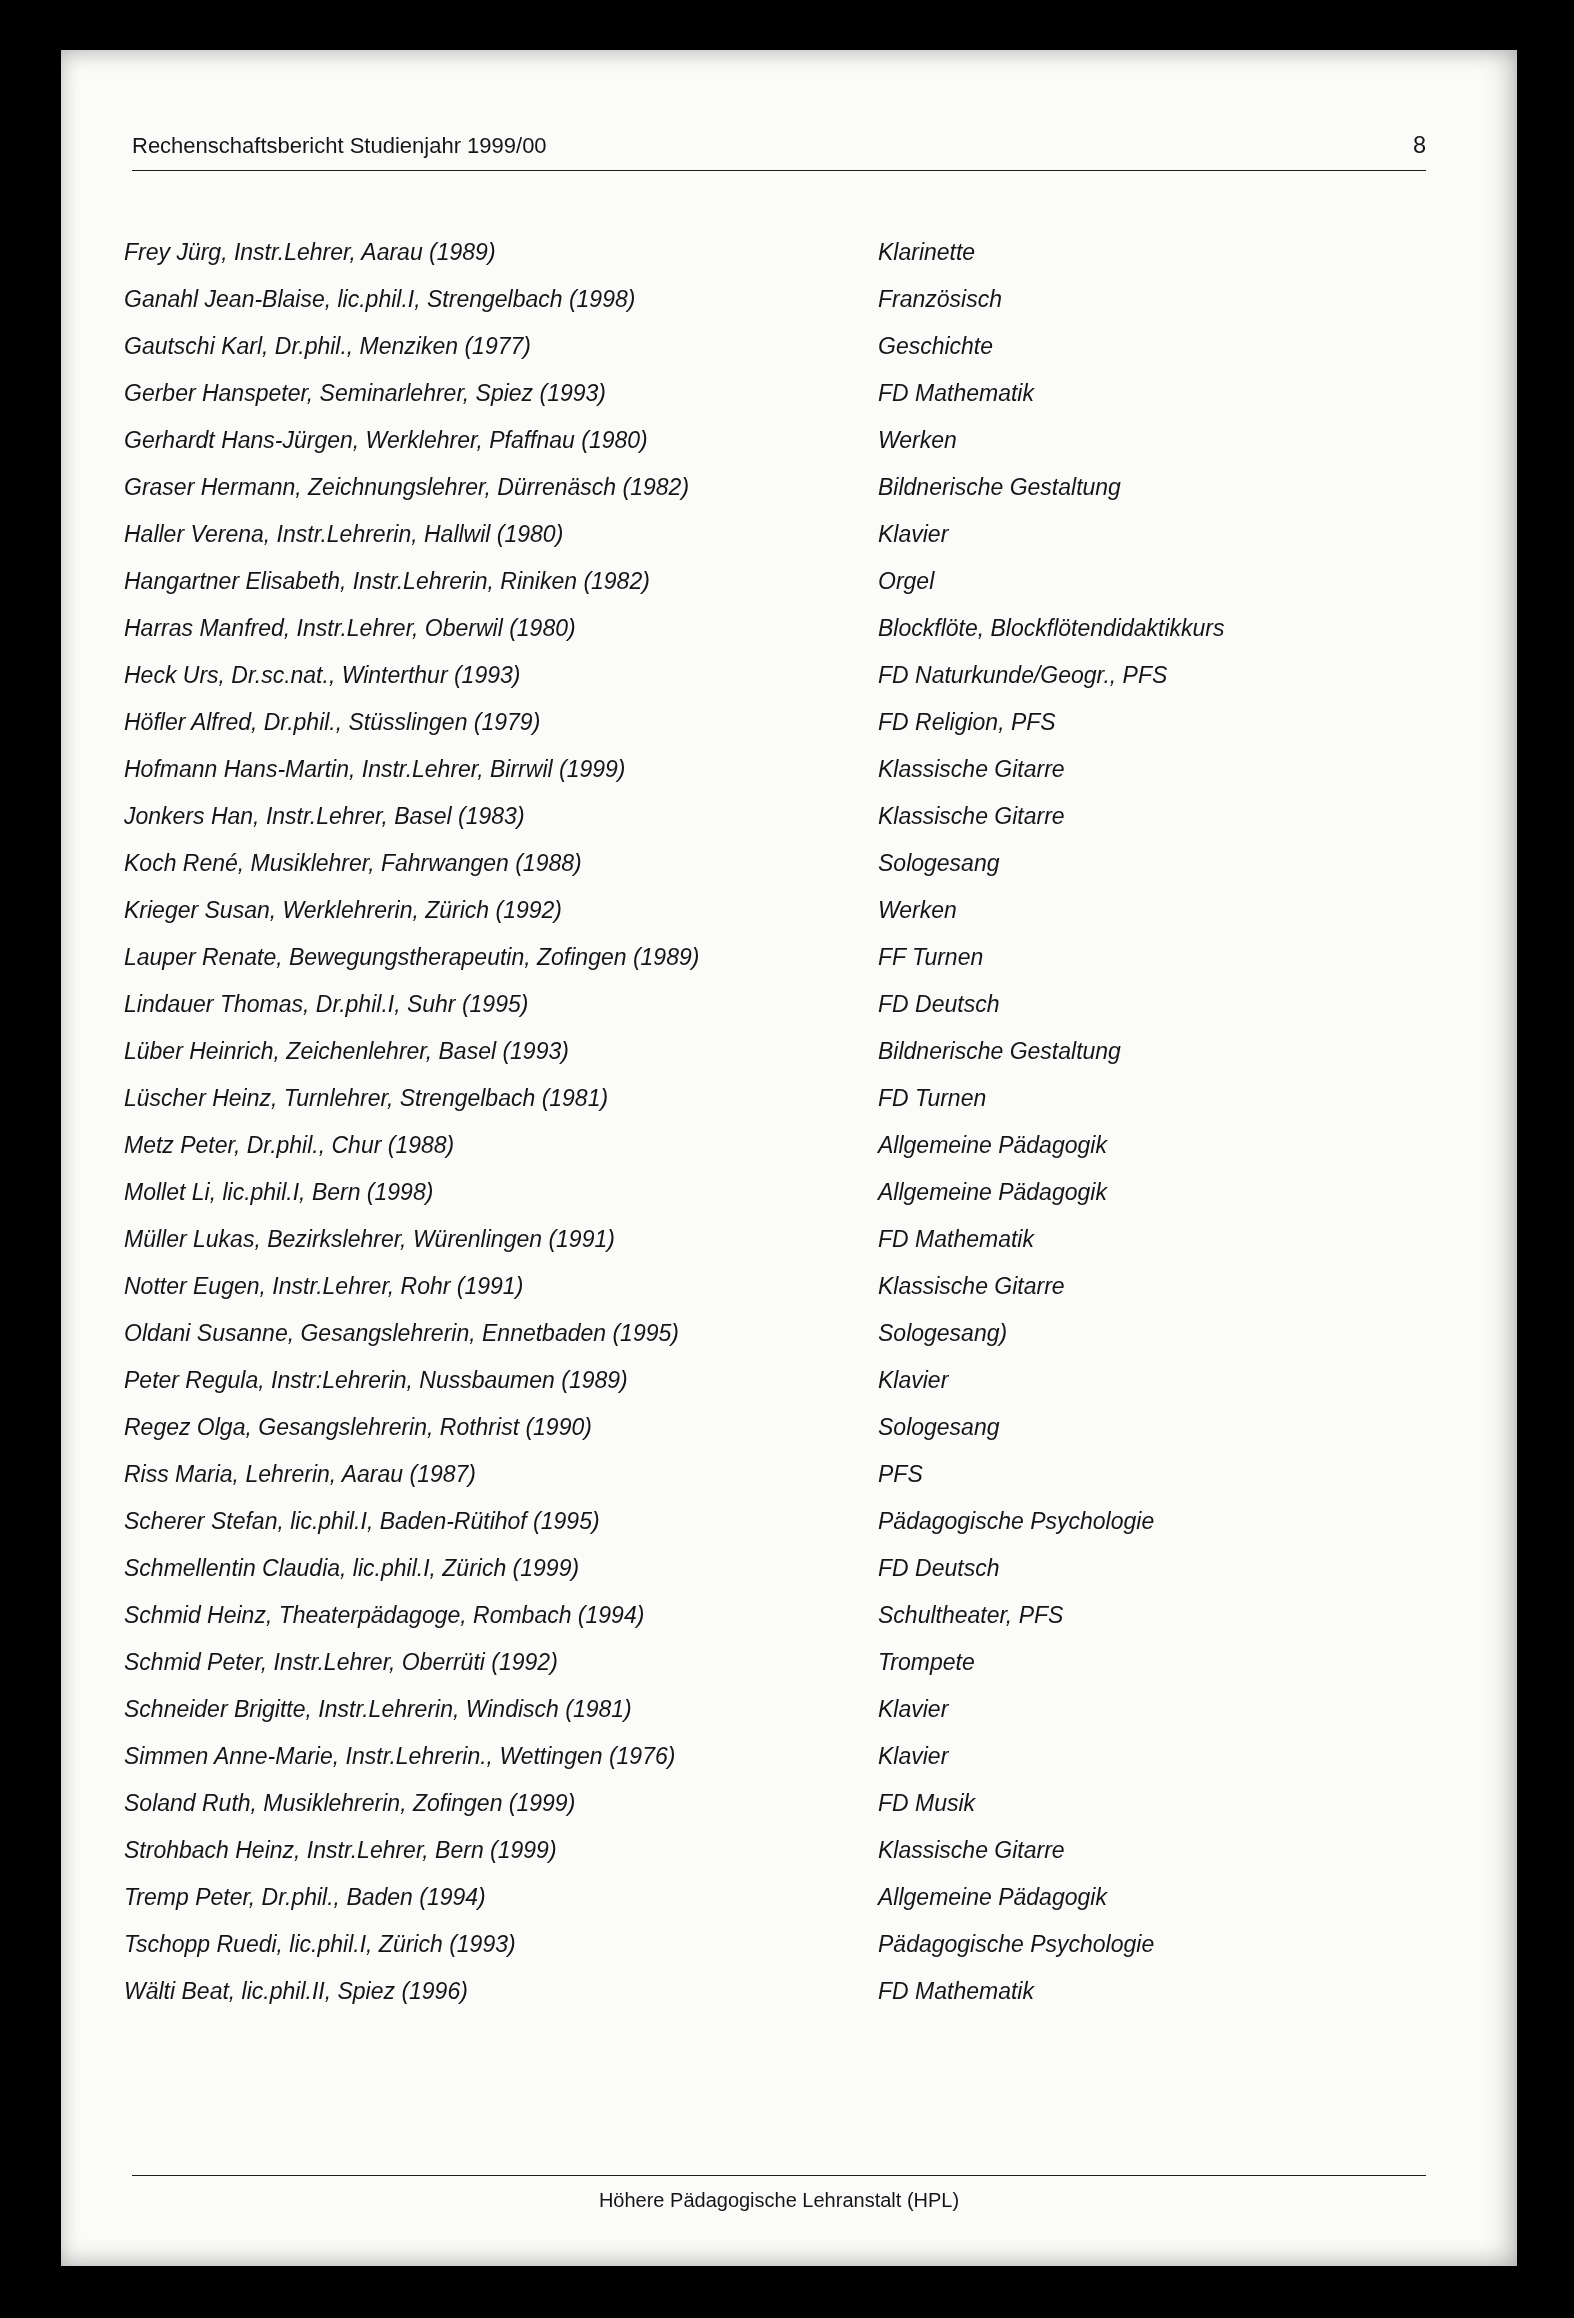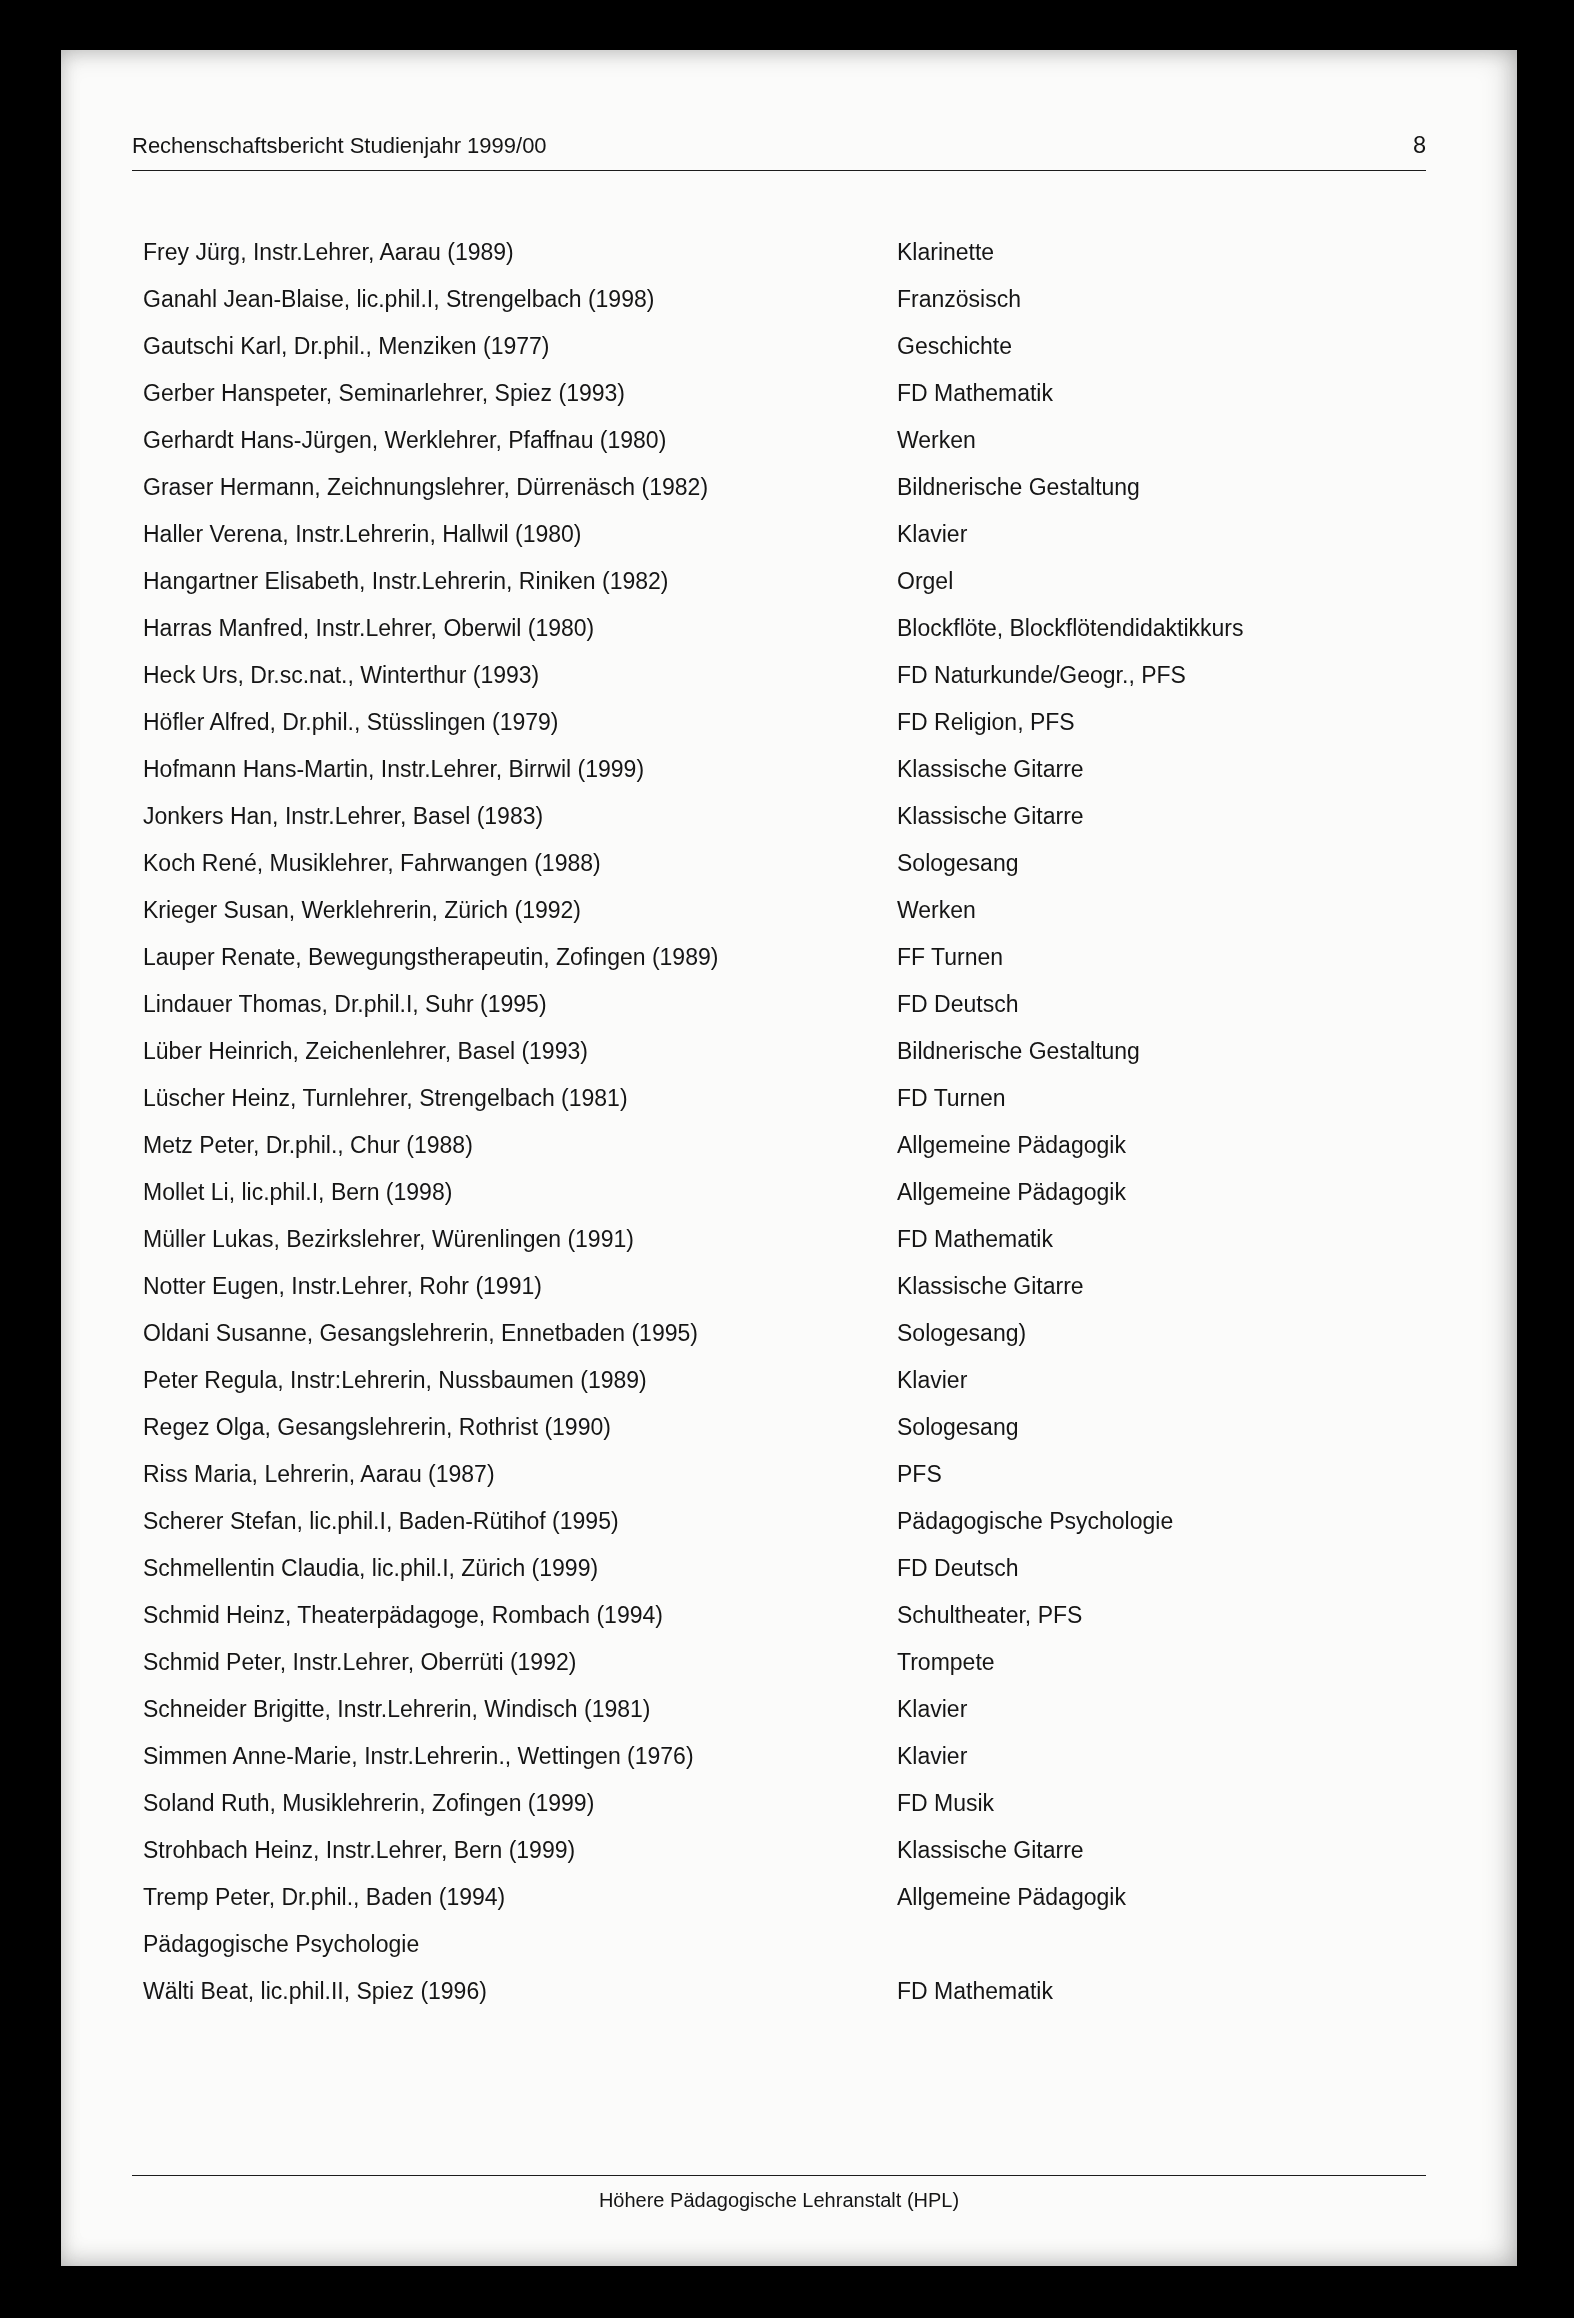--- a/index.html
+++ b/index.html
@@ -38,23 +38,24 @@
     align-items: flex-end;
     padding-bottom: 11px;
     border-bottom: 1.6px solid #1c1c1c;
     font-size: 22px;
   }
   .page-number {
     font-size: 23.6px;
   }
   .list {
     position: absolute;
-    left: 82px;
+    left: 63px;
     right: 91px;
     top: 179px;
+    font-style: italic;
   }
   .row {
     display: flex;
     height: 47px;
     line-height: 47px;
     font-size: 23px;
     white-space: nowrap;
   }
   .col-name {
     width: 754px;
@@ -222,20 +223,21 @@
       </div>
       <div class="row">
         <div class="col-name">Strohbach Heinz, Instr.Lehrer, Bern (1999)</div>
         <div class="col-subject">Klassische Gitarre</div>
       </div>
       <div class="row">
         <div class="col-name">Tremp Peter, Dr.phil., Baden (1994)</div>
         <div class="col-subject">Allgemeine Pädagogik</div>
       </div>
       <div class="row">
+        <div class="col-name">Tschopp Ruedi, lic.phil.I, Zürich (1993)</div>
         <div class="col-subject">Pädagogische Psychologie</div>
       </div>
       <div class="row">
         <div class="col-name">Wälti Beat, lic.phil.II, Spiez (1996)</div>
         <div class="col-subject">FD Mathematik</div>
       </div>
     </div>
 
   <div class="footer">
     <div>Höhere Pädagogische Lehranstalt (HPL)</div>

